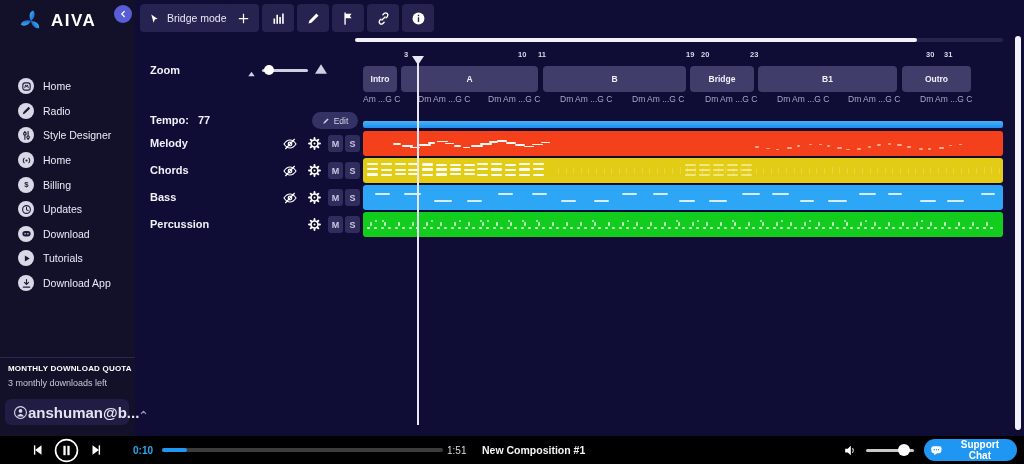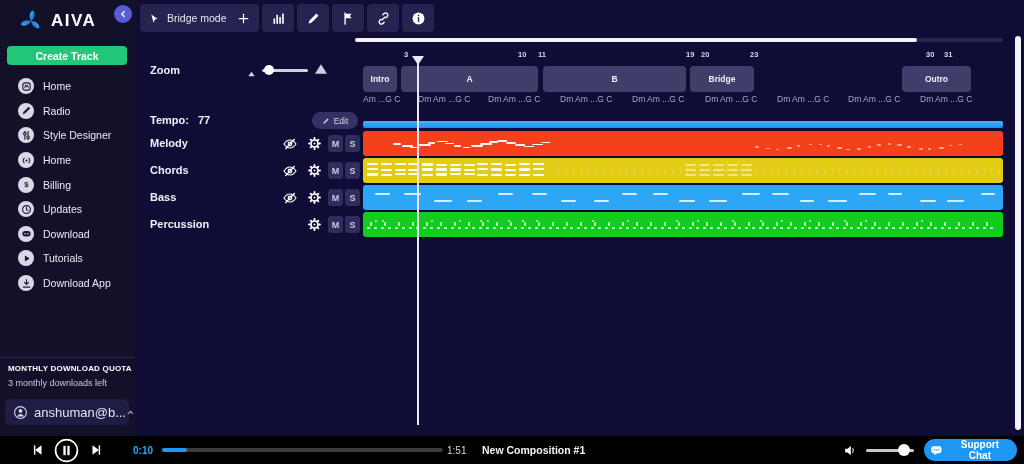--- a/index.html
+++ b/index.html
@@ -20,21 +20,21 @@
   .nav-icon{width:16px;height:16px;border-radius:50%;background:#d9d8e6;display:inline-flex;
       align-items:center;justify-content:center;flex:0 0 16px;}
   .nav-icon svg{width:11px;height:11px;}
   .nav-label{margin-left:9px;font-size:10.5px;color:#eceaf6;}
   .sidebar-divider{position:absolute;left:0;top:357px;width:135px;height:1px;background:#2a2750;}
   .quota-title{position:absolute;left:8px;top:364px;font-size:8px;font-weight:bold;letter-spacing:.2px;}
   .quota-sub{position:absolute;left:8px;top:378px;font-size:9px;color:#c9c8da;}
   .user-chip{position:absolute;left:5px;top:399px;width:124px;height:26px;background:#201d44;border-radius:6px;
       display:flex;align-items:center;cursor:pointer;}
   .user-chip .uicon{width:15px;height:15px;margin-left:8px;display:inline-flex;}
-  .user-email{font-size:13px;color:#e4e3f0;margin-left:6px;flex:1;}
+  .user-email{font-size:15px;color:#e4e3f0;flex:1;font-weight:bold;}
   .user-chip .chev{margin-right:8px;display:inline-flex;}
 
   
   .select-mode{position:absolute;left:140px;top:4px;height:28px;padding:0 12px 0 9px;background:#262351;border:none;
       border-radius:4px;color:#e8e7f4;font-size:10.5px;font-family:inherit;display:flex;align-items:center;gap:7px;cursor:pointer;}
   .toolbar-btns{position:absolute;left:227px;top:4px;display:flex;gap:3px;}
   .tool-btn{width:32px;height:28px;background:#262351;border:none;border-radius:4px;display:flex;
       align-items:center;justify-content:center;cursor:pointer;padding:0;}
   .tool-btn svg{width:15px;height:15px;}
 
@@ -121,21 +121,20 @@
       </span>
       <span class="logo-text">AIVA</span>
     </div>
     <button class="collapse-btn">
       <span style="display:inline-flex;width:10px;height:10px;">
         <svg viewBox="0 0 24 24">
             <path d="M15 6l-6 6 6 6" stroke="#fff" stroke-width="3" fill="none" stroke-linecap="round"></path>
           </svg>
       </span>
     </button>
-    <button class="create-track">Create Track</button>
     <nav class="nav" id="nav">
         <div class="nav-item">
     <span class="nav-icon">
             <svg viewBox="0 0 24 24">
               <rect x="4" y="4" width="16" height="16" rx="4.5" fill="none" stroke="#1c1a38" stroke-width="2.4"></rect>
               <path d="M8 15.5l2-7 2 4.5 2-4.5 2 7" stroke="#1c1a38" stroke-width="2" fill="none" stroke-linejoin="round"></path>
             </svg>
           </span>
     <span class="nav-label">Home</span>
         </div>
@@ -437,20 +436,23 @@
     <span>Intro</span>
       </div>
       <div class="section" style="left:38px;width:137px">
     <span>A</span>
       </div>
       <div class="section" style="left:180px;width:143px">
     <span>B</span>
       </div>
       <div class="section" style="left:327px;width:64px">
     <span>Bridge</span>
+      </div>
+      <div class="section" style="left:395px;width:139px">
+    <span>B1</span>
       </div>
       <div class="section" style="left:539px;width:69px">
     <span>Outro</span>
       </div>
     </div>
   <div class="chords-row" id="chordsRow">
       <span class="chord" style="left:0px">Am ...G C</span>
       <span class="chord" style="left:55px">Dm Am ...G C</span>
       <span class="chord" style="left:125px">Dm Am ...G C</span>
       <span class="chord" style="left:197px">Dm Am ...G C</span>

